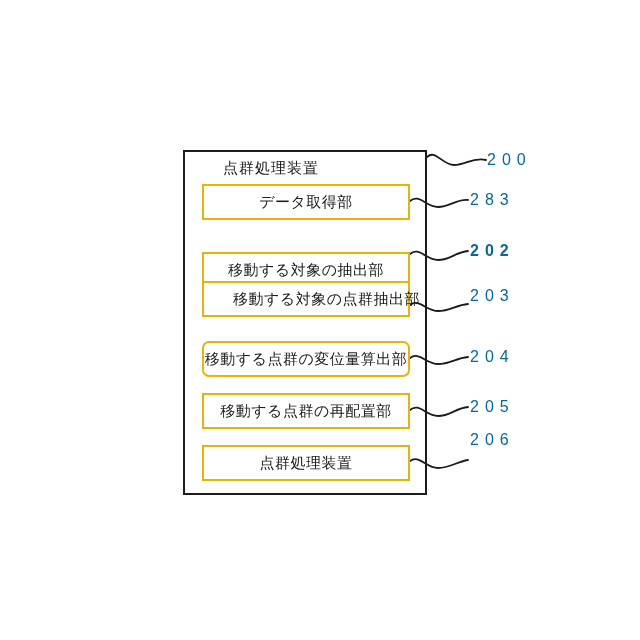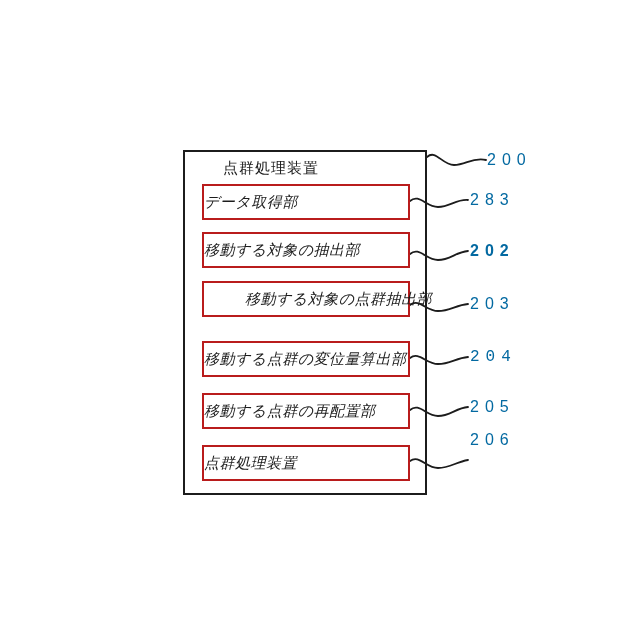--- a/index.html
+++ b/index.html
@@ -41,26 +41,26 @@
     font-size: 15px;
     letter-spacing: 1px;
     color: #1c1c1c;
     white-space: nowrap;
   }
   .module-box {
     position: absolute;
     left: 202px;
     width: 208px;
     height: 36px;
-    border: 2px solid #b91c1c;
+    border: 2px solid #eab308;
     box-sizing: border-box;
     background: #ffffff;
     display: flex;
     align-items: center;
-    font-style: italic;
+    justify-content: center;
   }
   .module-box .module-label {
     font-size: 15px;
     letter-spacing: 0.5px;
     color: #1c1c1c;
     white-space: nowrap;
   }
   .ref-label {
     position: absolute;
     height: 20px;
@@ -88,37 +88,37 @@
     </g>
   </svg>
 
   <div class="outer-box">
     <span class="device-title">点群処理装置</span>
   </div>
 
   <div class="module-box" style="top:184px;">
     <span class="module-label">データ取得部</span>
   </div>
-  <div class="module-box" style="top:232px;">
+  <div class="module-box" style="top:252px;">
     <span class="module-label">移動する対象の抽出部</span>
   </div>
   <div class="module-box" style="top:281px;padding-left:41px;">
     <span class="module-label">移動する対象の点群抽出部</span>
   </div>
-  <div class="module-box" style="top:341px;">
+  <div class="module-box" style="top:341px;border-radius:7px;">
     <span class="module-label">移動する点群の変位量算出部</span>
   </div>
   <div class="module-box" style="top:393px;">
     <span class="module-label">移動する点群の再配置部</span>
   </div>
   <div class="module-box" style="top:445px;">
     <span class="module-label">点群処理装置</span>
   </div>
 
   <div class="ref-label" style="left:487px; top:150px;">200</div>
   <div class="ref-label" style="left:470px; top:190px;">283</div>
   <div class="ref-label" style="left:470px; top:241px;font-weight:bold;">202</div>
-  <div class="ref-label" style="left:470px; top:294px;">203</div>
-  <div class="ref-label" style="left:470px; top:347px;font-family:Liberation Mono, monospace;">204</div>
+  <div class="ref-label" style="left:470px; top:286px;">203</div>
+  <div class="ref-label" style="left:470px; top:347px;">204</div>
   <div class="ref-label" style="left:470px; top:397px;">205</div>
   <div class="ref-label" style="left:470px; top:430px;">206</div>
 
 </div>
 
 </body></html>

